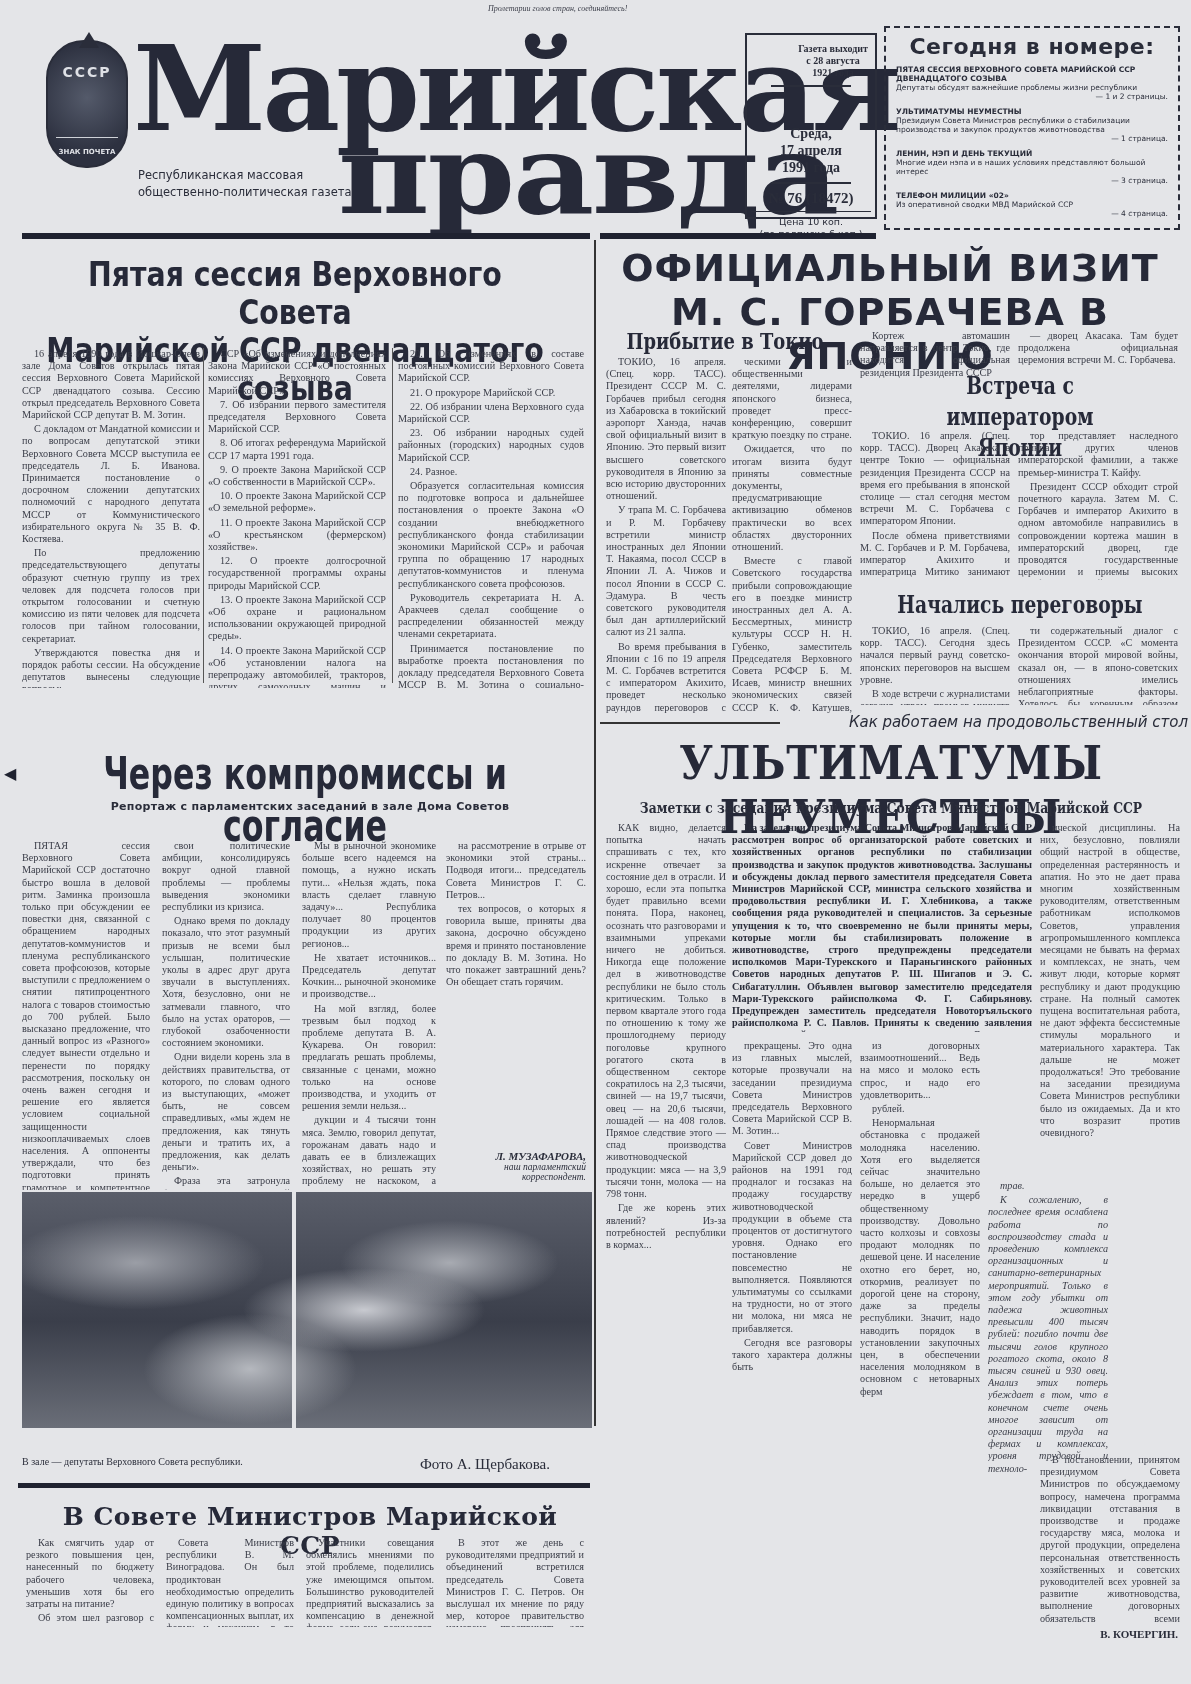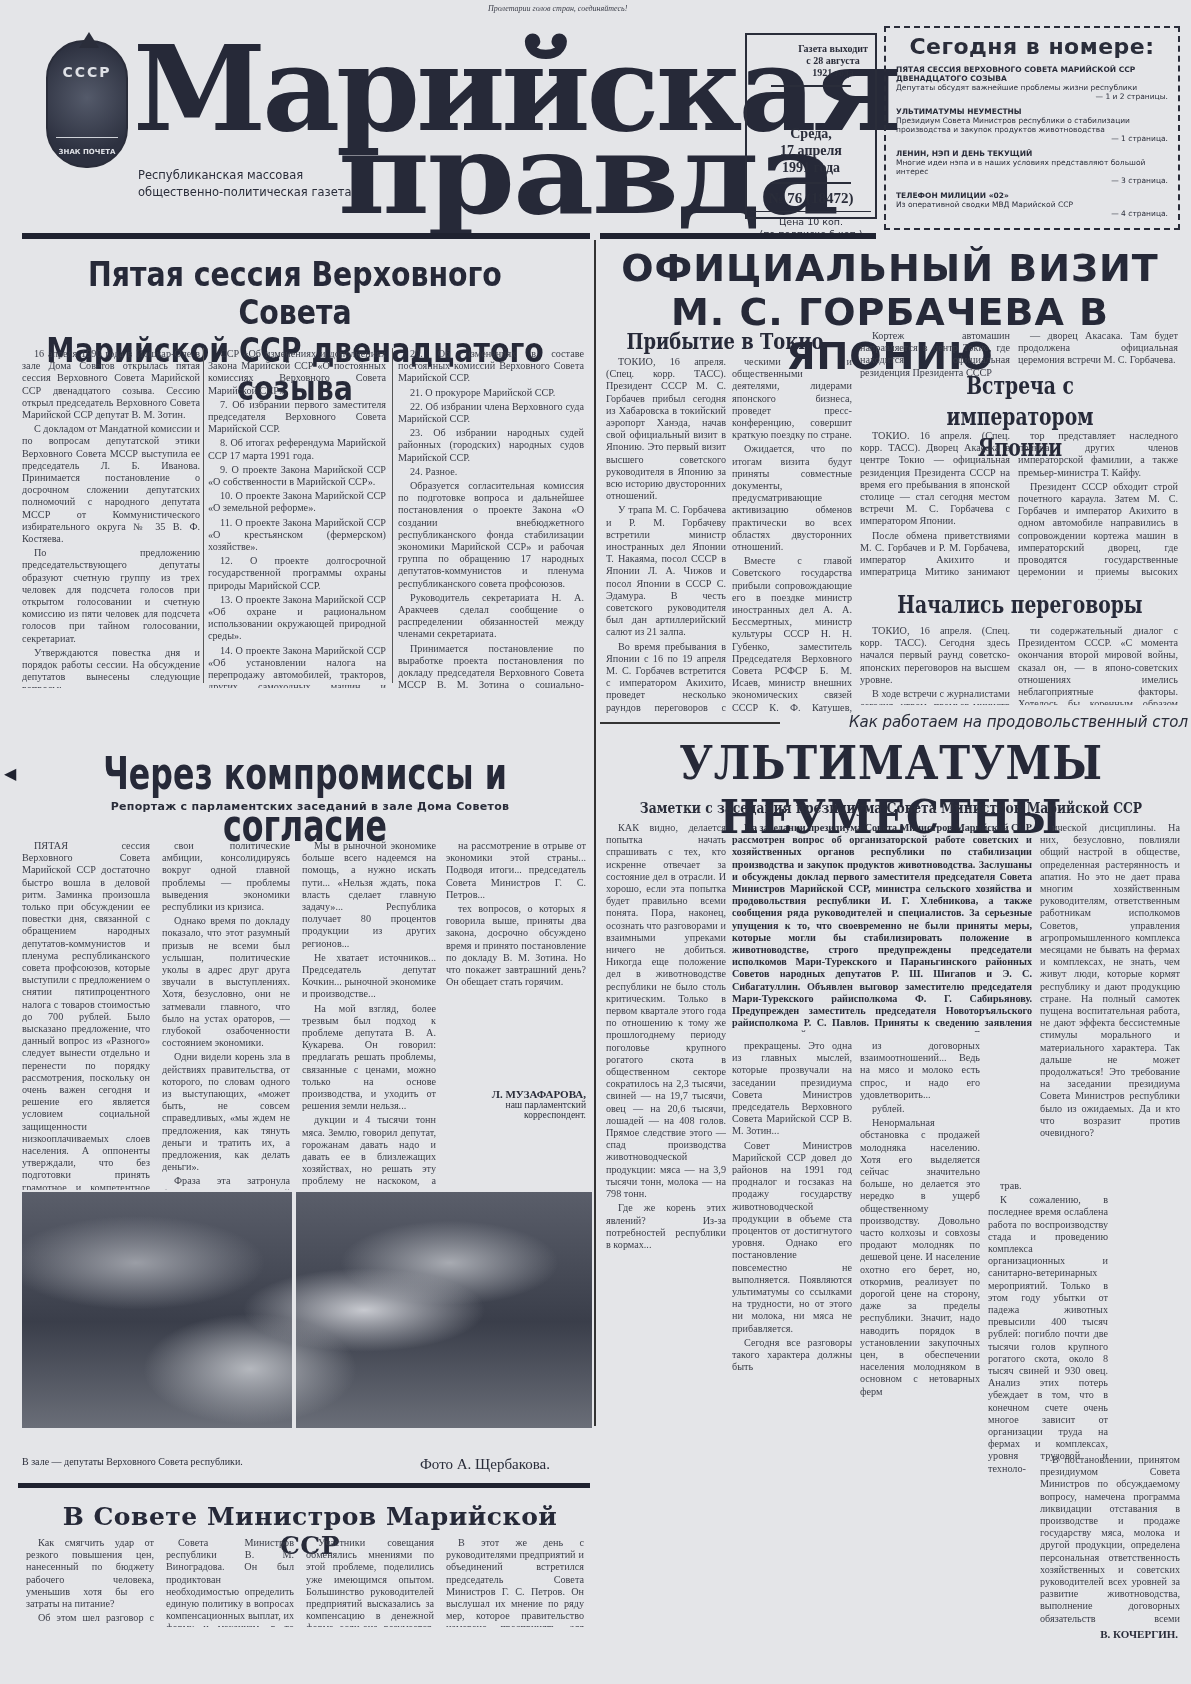--- a/index.html
+++ b/index.html
@@ -246,21 +246,21 @@
   <p>Сегодня все разговоры такого характера должны быть</p>
 </div>
 <div class="abs col-text" style="left:860px; top:1040px; width:120px; height:480px;">
   <p>из договорных взаимоотношений... Ведь на мясо и молоко есть спрос, и надо его удовлетворить...</p>
   <p>рублей.</p>
   <p>Ненормальная обстановка с продажей молодняка населению. Хотя его выделяется сейчас значительно больше, но делается это нередко в ущерб общественному производству. Довольно часто колхозы и совхозы продают молодняк по дешевой цене. И население охотно его берет, но, откормив, реализует по дорогой цене на сторону, даже за пределы республики. Значит, надо наводить порядок в установлении закупочных цен, в обеспечении населения молодняком в основном с нетоварных ферм</p>
 </div>
 <div class="abs col-text" style="left:1040px; top:822px; width:140px; height:620px;">
   <p>ической дисциплины. На них, безусловно, повлияли общий настрой в обществе, определенная растерянность и апатия. Но это не дает права многим хозяйственным руководителям, ответственным работникам исполкомов Советов, управления агропромышленного комплекса месяцами не бывать на фермах и комплексах, не знать, чем живут люди, которые кормят республику и дают продукцию стране. На полный самотек пущена воспитательная работа, не дают эффекта бессистемные стимулы морального и материального характера. Так дальше не может продолжаться! Это требование на заседании президиума Совета Министров республики было из ожидаемых. Да и кто что возразит против очевидного?</p>
 </div>
-<div class="abs col-text" style="left:988px; top:1180px; width:120px; height:340px;">
+<div class="abs col-text" style="left:988px; top:1180px; width:120px; height:340px;font-style:italic;">
   <p>трав.</p>
   <p>К сожалению, в последнее время ослаблена работа по воспроизводству стада и проведению комплекса организационных и санитарно-ветеринарных мероприятий. Только в этом году убытки от падежа животных превысили 400 тысяч рублей: погибло почти две тысячи голов крупного рогатого скота, около 8 тысяч свиней и 930 овец. Анализ этих потерь убеждает в том, что в конечном счете очень многое зависит от организации труда на фермах и комплексах, уровня трудовой и техноло-</p>
 </div>
 <div class="abs col-text" style="left:1040px; top:1454px; width:140px; height:170px;">
   <p>В постановлении, принятом президиумом Совета Министров по обсуждаемому вопросу, намечена программа ликвидации отставания в производстве и продаже государству мяса, молока и другой продукции, определена персональная ответственность хозяйственных и советских руководителей всех уровней за развитие животноводства, выполнение договорных обязательств всеми участниками агропромышленного комплекса, включая и службы агросервиса.</p>
 </div>
 <div class="abs byline" style="left:1040px; top:1628px; width:138px;">В. КОЧЕРГИН.</div>
 
 <div class="abs cut-mark" style="left:4px; top:764px;">◀</div>
 <div class="abs hl-compromise">Через компромиссы и согласие</div>
@@ -280,21 +280,21 @@
   <p>Мы в рыночной экономике больше всего надеемся на помощь, а нужно искать пути... «Нельзя ждать, пока власть сделает главную задачу»... Республика получает 80 процентов продукции из других регионов...</p>
   <p>Не хватает источников... Председатель депутат Кочкин... рыночной экономике и производстве...</p>
   <p>На мой взгляд, более трезвым был подход к проблеме депутата В. А. Кукарева. Он говорил: предлагать решать проблемы, связанные с ценами, можно только на основе производства, и уходить от решения земли нельзя...</p>
   <p>дукции и 4 тысячи тонн мяса. Землю, говорил депутат, горожанам давать надо и давать ее в близлежащих хозяйствах, но решать эту проблему не наскоком, а продуманно, за столом переговоров.</p>
 
 </div>
 <div class="abs col-text" style="left:446px; top:840px; width:140px; height:310px;">
   <p>на рассмотрение в отрыве от экономики этой страны... Подводя итоги... председатель Совета Министров Г. С. Петров...</p>
   <p>тех вопросов, о которых я говорила выше, приняты два закона, досрочно обсуждено время и принято постановление по докладу В. М. Зотина. Но что покажет завтрашний день? Он обещает стать горячим.</p>
 </div>
-<div class="abs byline" style="left:446px; top:1088px; width:140px;">
+<div class="abs byline" style="left:446px; top:1150px; width:140px;font-style:italic;">
   <div>Л. МУЗАФАРОВА,</div>
   <div style="font-weight:normal; font-size:9.5px;">наш парламентский корреспондент.</div>
 </div>
 
 <div class="abs photo">
   <div class="split"></div>
 </div>
 <div class="abs photo-caption">В зале — депутаты Верховного Совета республики.</div>
 <div class="abs photo-credit">Фото А. Щербакова.</div>
 

